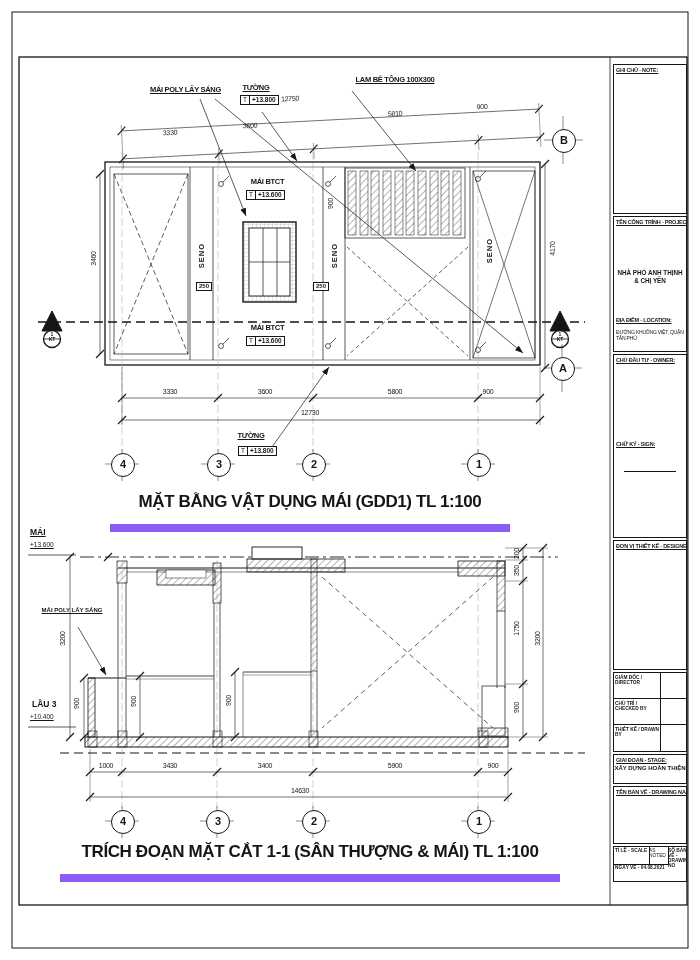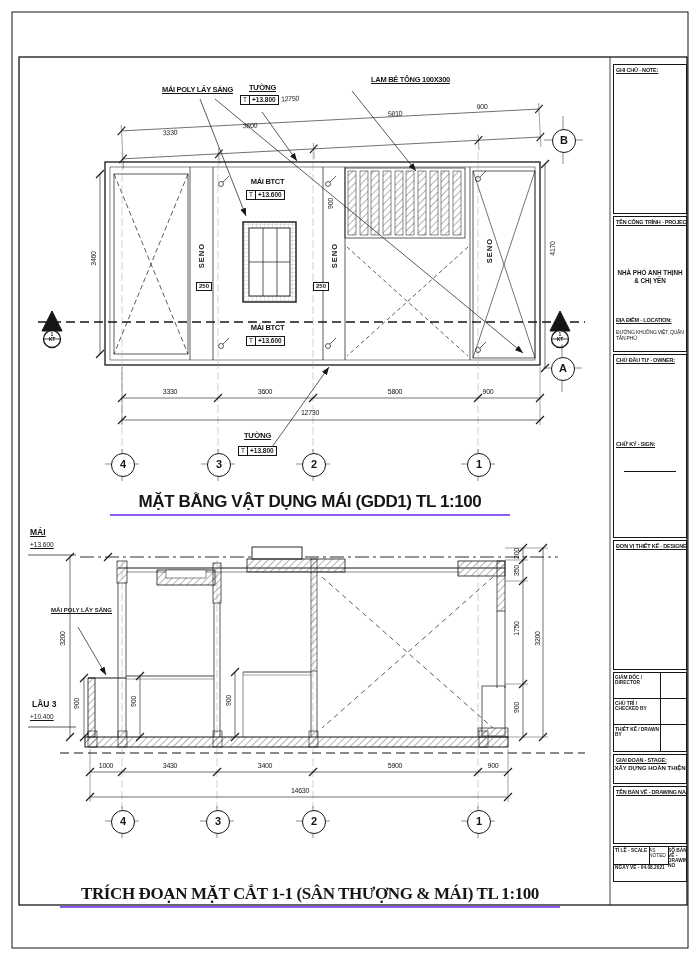--- a/index.html
+++ b/index.html
@@ -2,33 +2,33 @@
 <html><head>
 <meta charset="utf-8">
 <style>
   html,body{margin:0;padding:0;background:#e8e8e8;}
   .sheet{position:relative;width:700px;height:960px;background:#ffffff;
          font-family:"Liberation Sans",sans-serif;color:#161616;overflow:hidden;}
   svg.lines{position:absolute;left:0;top:0;}
   .t{position:absolute;white-space:nowrap;color:#161616;}
   .c{text-align:center;}
   .b{font-weight:bold;}
-  .u{text-decoration:underline;text-align:right;}
+  .u{text-decoration:underline;}
   .dim{font-size:7px;letter-spacing:-0.3px;}
   .lbl{font-size:7.5px;font-weight:bold;letter-spacing:-0.3px;}
   .rot{transform:rotate(-90deg);transform-origin:center;}
   .sk{transform:rotate(-3deg);}
   .lvl{position:absolute;display:flex;border:1px solid #161616;background:#fff;
        font-size:6.5px;line-height:8px;}
   .lvl .p{border-right:1px solid #161616;padding:0 2px;}
   .lvl .v{padding:0 2px;font-weight:bold;}
   .bub{position:absolute;width:22px;height:22px;border:1.4px solid #161616;border-radius:50%;
        background:#fff;text-align:center;line-height:20px;font-size:11px;font-weight:bold;}
   .cut{position:absolute;width:18px;text-align:center;font-size:5px;font-weight:bold;line-height:5px;}
-  .ttl{font-size:17px;font-weight:bold;border-bottom:2px solid #8b5cf6;padding-bottom:2px;
+  .ttl{font-size:17px;font-weight:bold;border-bottom:8px solid #8b5cf6;padding-bottom:12px;
        letter-spacing:-0.4px;}
   .box250{position:absolute;border:1px solid #161616;font-size:6px;line-height:7px;
           padding:0 2px;background:#fff;font-weight:bold;}
   
   .tb{position:absolute;left:613px;width:72px;border:1.2px solid #161616;background:#fff;overflow:hidden;}
   .tbh{font-size:5.5px;font-weight:bold;text-decoration:underline;padding:2px 2px 0 2px;
        letter-spacing:-0.2px;white-space:nowrap;}
   .tbrow{position:absolute;left:613px;width:72px;height:26px;border:1.2px solid #161616;
          background:#fff;display:flex;}
   .tbrow .lab{width:44px;border-right:1px solid #161616;font-size:4.8px;padding:2px 1px;
@@ -374,21 +374,21 @@
 <div class="t dim c" style="left:240px;top:762px;width:50px;">3400</div>
 <div class="t dim c" style="left:370px;top:762px;width:50px;">5900</div>
 <div class="t dim c" style="left:473px;top:762px;width:40px;">900</div>
 <div class="t dim c" style="left:270px;top:787px;width:60px;">14630</div>
 
 <div class="bub" style="left:111px;top:810px;">4</div>
 <div class="bub" style="left:206px;top:810px;">3</div>
 <div class="bub" style="left:302px;top:810px;">2</div>
 <div class="bub" style="left:467px;top:810px;">1</div>
 
-<div class="t ttl c" style="left:60px;top:884px;width:500px;font-family:Liberation Serif, serif;">TRÍCH ĐOẠN MẶT CẮT 1-1 (SÂN THƯỢNG &amp; MÁI) TL 1:100</div>
+<div class="t ttl c" style="left:60px;top:842px;width:500px;">TRÍCH ĐOẠN MẶT CẮT 1-1 (SÂN THƯỢNG &amp; MÁI) TL 1:100</div>
 
 <div class="tb" style="top:64px;height:148px;">
   <div class="tbh">GHI CHÚ - NOTE:</div>
 </div>
 
 <div class="tb" style="top:216px;height:134px;">
   <div class="tbh">TÊN CÔNG TRÌNH - PROJECT:</div>
   <div style="position:absolute;top:52px;left:1px;width:70px;text-align:center;font-size:6.3px;font-weight:bold;white-space:normal;line-height:8px;">NHÀ PHỐ ANH THỊNH &amp; CHỊ YẾN</div>
   <div class="tbh" style="position:absolute;top:98px;left:0;">ĐỊA ĐIỂM - LOCATION:</div>
   <div class="tbsmall" style="position:absolute;top:112px;left:2px;width:68px;white-space:normal;line-height:6px;">ĐƯỜNG KHUÔNG VIỆT, QUẬN TÂN PHÚ</div>

